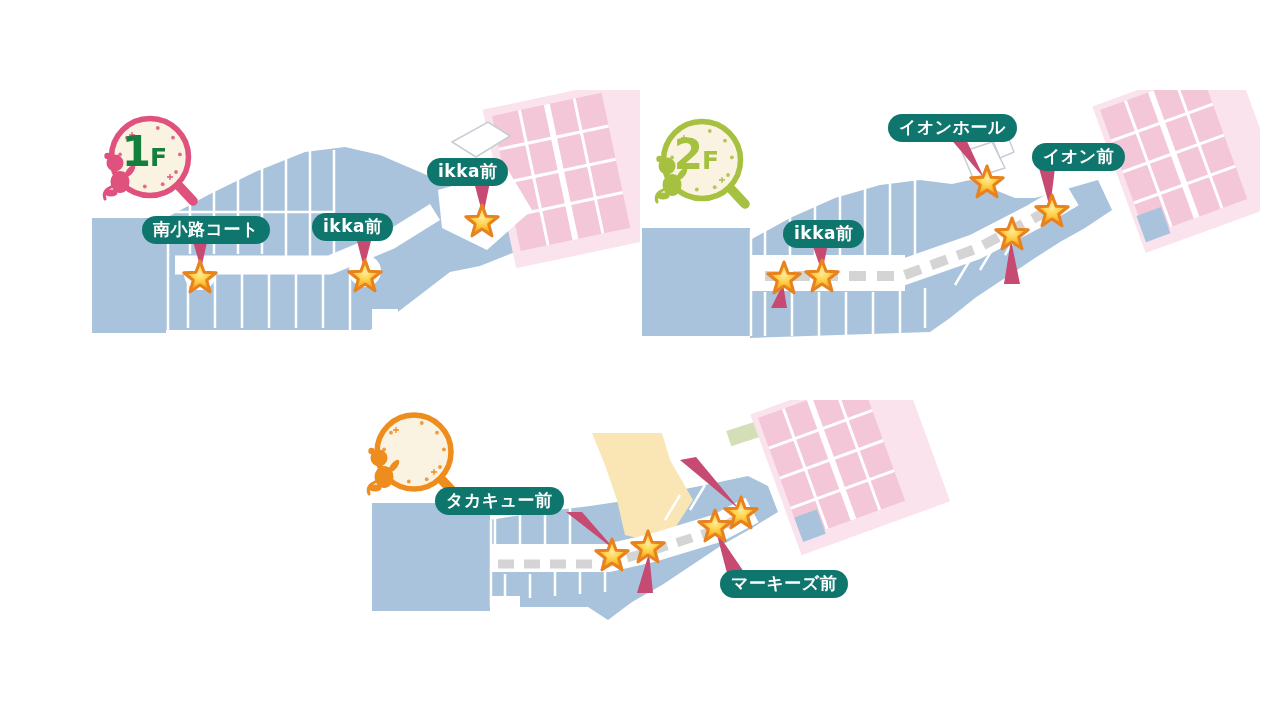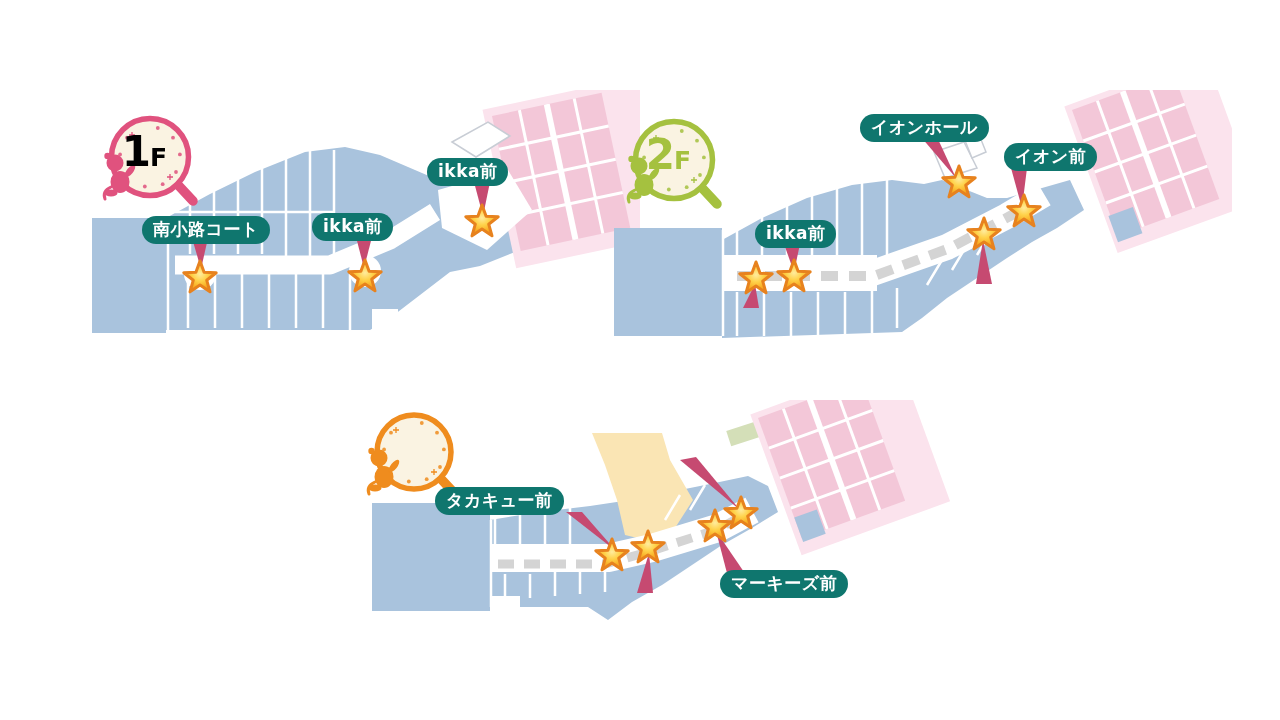--- a/index.html
+++ b/index.html
@@ -11,21 +11,21 @@
   .tag{position:absolute;background:#0f766e;color:#ffffff;font-weight:bold;font-size:17px;
        line-height:1.3;padding:2px 11px 4px;border-radius:16px;white-space:nowrap;
        letter-spacing:.5px;z-index:30;}
   
   .badge{position:absolute;width:112px;height:112px;z-index:25;}
   .badge svg{position:absolute;left:0;top:0;}
   .badge .btxt{position:absolute;left:0;top:24px;width:100px;text-align:center;
                font-weight:bold;letter-spacing:-1px;}
   .badge .num{font-size:42px;}
   .badge .suf{font-size:25px;}
-  .b1 .btxt{color:#000000;} .b2 .btxt{color:#a5c13f;} .b3 .btxt{color:#ef8c1e;}
+  .b1 .btxt{color:#15803d;} .b2 .btxt{color:#a5c13f;} .b3 .btxt{color:#ef8c1e;}
 </style>
 </head>
 <body>
 
 <div class="canvas">
 
   <div class="floor" style="left:80px;top:90px;width:560px;height:260px">
     <svg class="plan" width="560" height="260" viewBox="0 0 560 260">
       <defs>
         <radialGradient id="sg1" cx="50%" cy="42%" r="60%">
@@ -91,21 +91,21 @@
         </g>
       </svg>
       <div class="btxt"><span class="num">1</span><span class="suf">F</span></div>
     </div>
 
     <div class="tag" style="left:62px;top:126px">南小路コート</div>
     <div class="tag" style="left:232px;top:123px">ikka前</div>
     <div class="tag" style="left:347px;top:68px">ikka前</div>
   </div>
 
-  <div class="floor" style="left:612px;top:90px;width:620px;height:270px">
+  <div class="floor" style="left:640px;top:90px;width:620px;height:270px">
     <svg class="plan" width="620" height="270" viewBox="0 0 620 270">
       <defs>
         <radialGradient id="sg2" cx="50%" cy="42%" r="60%">
           <stop offset="0%" stop-color="#ffec9e"></stop>
             <stop offset="38%" stop-color="#ffd24a"></stop>
           <stop offset="78%" stop-color="#f7a81f"></stop>
             <stop offset="100%" stop-color="#ef8f17"></stop>
         </radialGradient>
         <path id="st2" d="M0,-17 L4.1,-5.7 L16.2,-5.3 L6.7,2.2 L10,13.8 L0,7 L-10,13.8 L-6.7,2.2 L-16.2,-5.3 L-4.1,-5.7 Z" fill="url(#sg2)" stroke="#e7821e" stroke-width="3" stroke-linejoin="round"></path>
       </defs>

